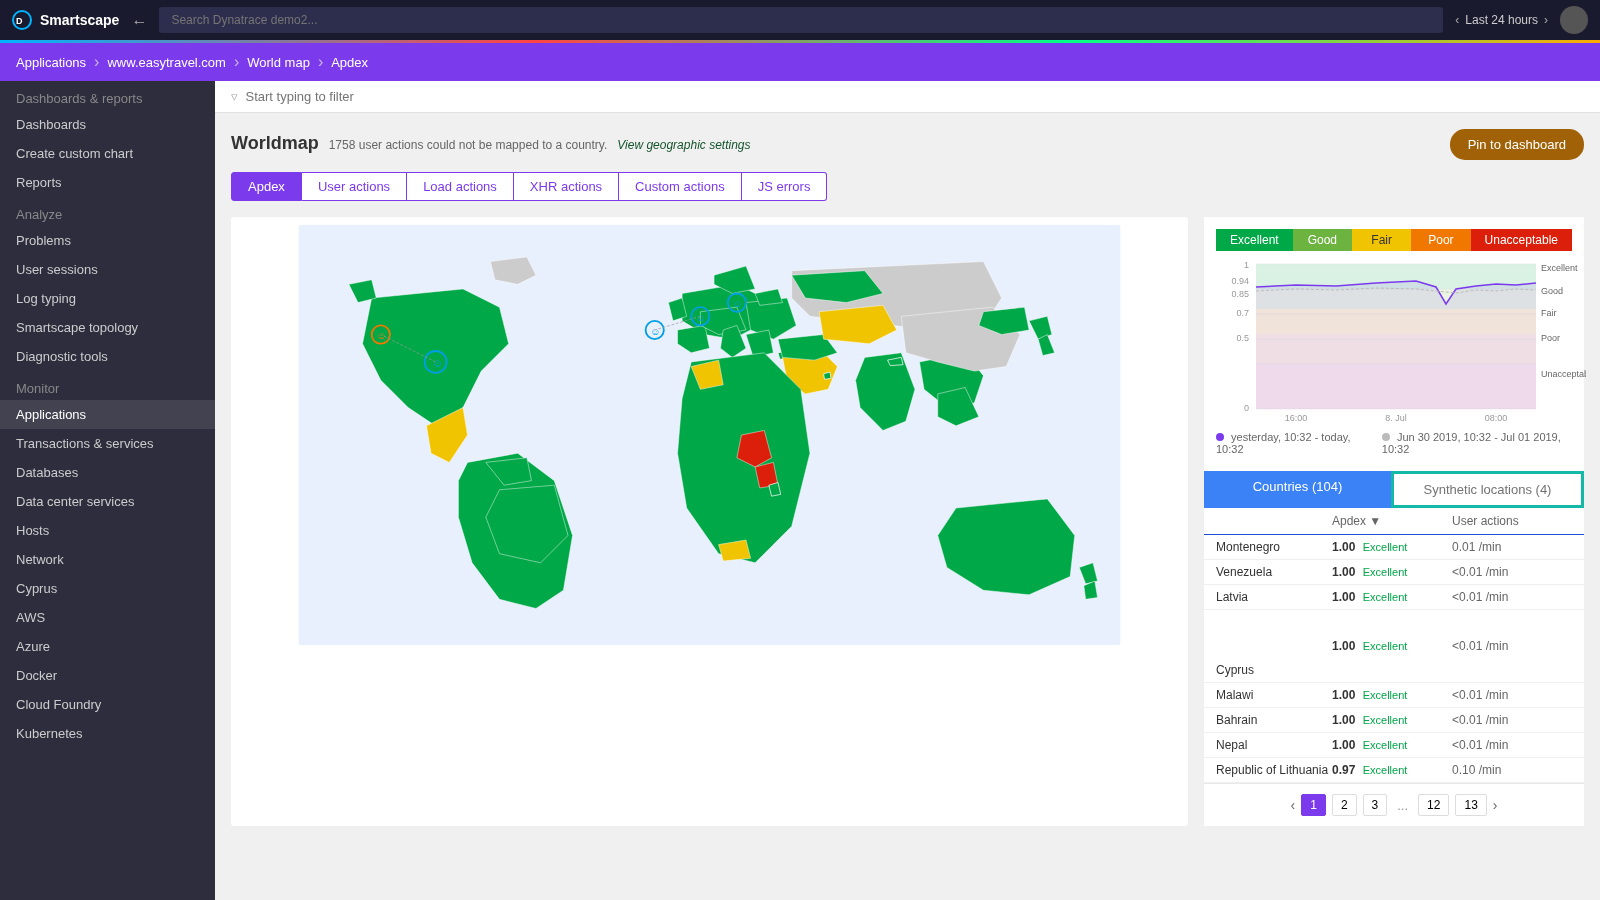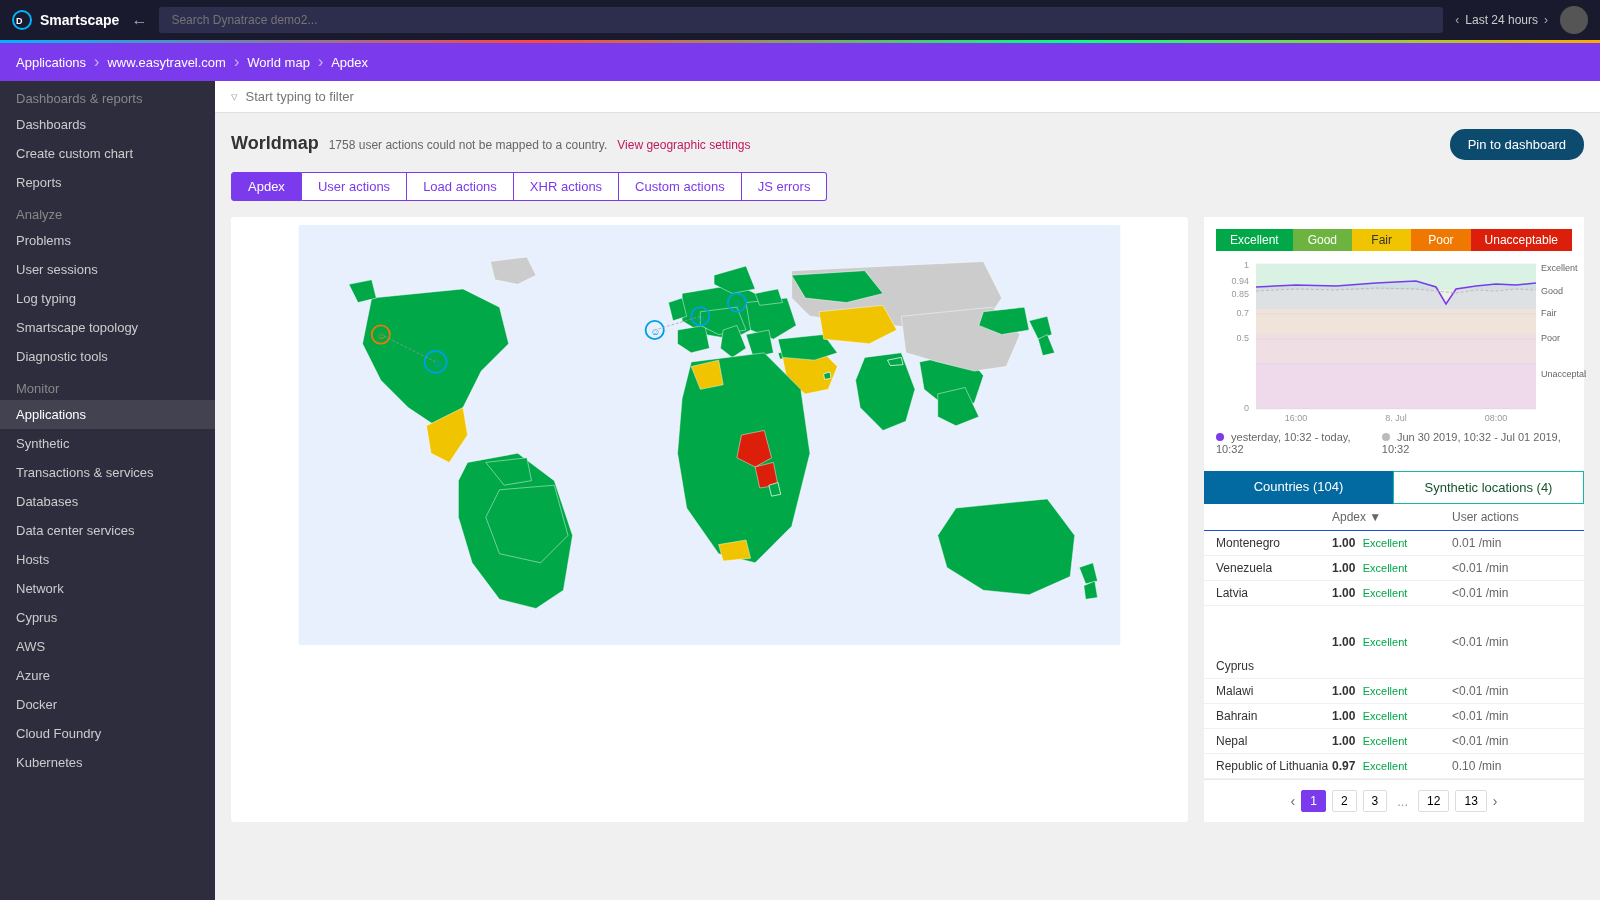--- a/index.html
+++ b/index.html
@@ -37,22 +37,22 @@
     
     .filter-bar { background: white; border-bottom: 1px solid #e0e0e0; padding: 8px 16px; display: flex; align-items: center; gap: 8px; }
     .filter-input { border: none; outline: none; flex: 1; font-size: 13px; color: #999; }
     .filter-icon { color: #aaa; }
 
     
     .worldmap-section { padding: 16px; }
     .worldmap-header { display: flex; align-items: baseline; gap: 10px; margin-bottom: 12px; }
     .worldmap-title { font-size: 18px; font-weight: 600; color: #333; }
     .worldmap-subtitle { font-size: 12px; color: #666; }
-    .worldmap-link { color: #be185d; text-decoration: none; font-size: 12px; }
-    .pin-btn { margin-left: auto; background: #0c4a6e; color: white; border: none; padding: 8px 18px; border-radius: 15px; cursor: pointer; font-size: 13px; }
+    .worldmap-link { color: #14532d; text-decoration: none; font-size: 12px; font-style: italic; }
+    .pin-btn { margin-left: auto; background: #a16207; color: white; border: none; padding: 8px 18px; border-radius: 15px; cursor: pointer; font-size: 13px; }
 
     
     .tabs { display: flex; gap: 0; margin-bottom: 16px; }
     .tab { padding: 6px 16px; border: 1px solid #7c3aed; background: white; color: #7c3aed; cursor: pointer; font-size: 13px; }
     .tab:first-child { border-radius: 3px 0 0 3px; }
     .tab:last-child { border-radius: 0 3px 3px 0; }
     .tab.active { background: #7c3aed; color: white; }
     .tab:not(:first-child) { border-left: none; }
 
     
@@ -67,22 +67,22 @@
     .legend-excellent { background: #00a848; }
     .legend-good { background: #6db33f; }
     .legend-fair { background: #f0c400; color: #333; }
     .legend-poor { background: #f07800; }
     .legend-unacceptable { background: #dc1f0a; }
 
     
     .countries-panel { background: white; margin-top: 0; }
     .countries-tabs { display: flex; }
     .countries-tab { flex: 1; padding: 8px 12px; text-align: center; font-size: 13px; cursor: pointer; border-bottom: 2px solid transparent; }
-    .countries-tab.active { background: #0369a1; color: white; }
-    .countries-tab.inactive { background: white; color: #14532d; border: 1px solid #14b8a6; }
+    .countries-tab.active { background: #3b82f6; color: white; }
+    .countries-tab.inactive { background: white; color: #737373; border: 3px solid #14b8a6; }
 
     .table-header { display: grid; grid-template-columns: 1fr 120px 120px; padding: 6px 12px; font-size: 12px; color: #666; border-bottom: 1px solid #1d4ed8; }
     .table-sort { display: flex; align-items: center; gap: 3px; }
     .table-row-item { display: grid; grid-template-columns: 1fr 120px 120px; padding: 5px 12px; font-size: 12px; border-bottom: 1px solid #f0f0f0; align-items: center; }
     .apdex-val { font-weight: 600; }
     .apdex-status-excellent { color: #00a848; font-size: 11px; margin-left: 4px; }
 
     
     .pagination { display: flex; align-items: center; justify-content: center; padding: 10px; gap: 6px; background: white; border-top: 1px solid #e8e8e8; }
     .page-btn { padding: 3px 8px; border: 1px solid #ddd; background: white; cursor: pointer; font-size: 12px; border-radius: 2px; }
@@ -142,21 +142,20 @@
     <div class="sidebar-item">Create custom chart</div>
     <div class="sidebar-item">Reports</div>
     <div class="sidebar-section-label">Analyze</div>
     <div class="sidebar-item">Problems</div>
     <div class="sidebar-item">User sessions</div>
     <div class="sidebar-item">Log typing</div>
     <div class="sidebar-item">Smartscape topology</div>
     <div class="sidebar-item">Diagnostic tools</div>
     <div class="sidebar-section-label">Monitor</div>
     <div class="sidebar-item active">Applications</div>
-    <div class="sidebar-item">Synthetic</div>
     <div class="sidebar-item">Transactions &amp; services</div>
     <div class="sidebar-item">Databases</div>
     <div class="sidebar-item">Data center services</div>
     <div class="sidebar-item">Hosts</div>
     <div class="sidebar-item">Network</div>
     <div class="sidebar-item">Cyprus</div>
     <div class="sidebar-item">AWS</div>
     <div class="sidebar-item">Azure</div>
     <div class="sidebar-item">Docker</div>
     <div class="sidebar-item">Cloud Foundry</div>

